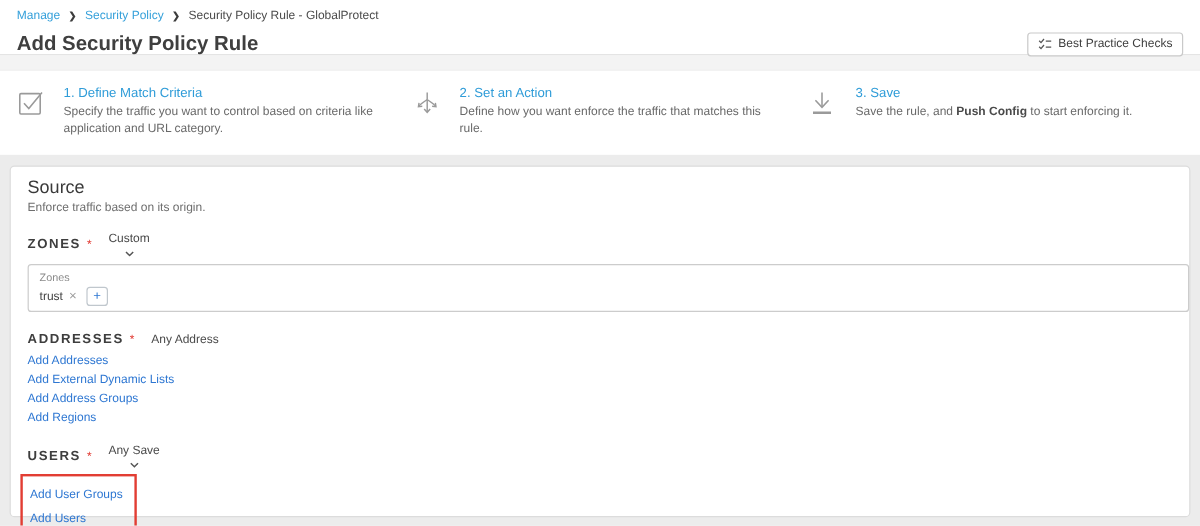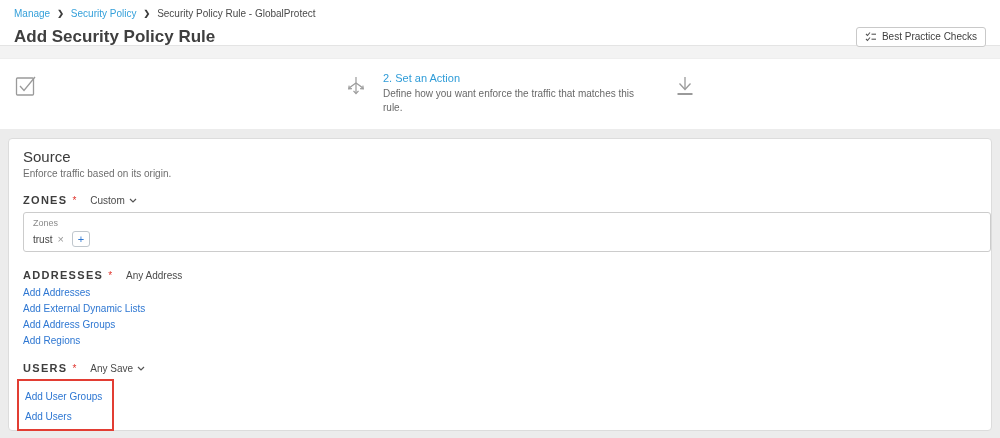--- a/index.html
+++ b/index.html
@@ -26,21 +26,21 @@
   .step-desc b { color:#4a4a4a; }
 
   
   .card { margin:9px 8px 0 8px; height:293px; background:#fff; border:1px solid #dcdcdc; border-radius:4px; padding:9px 14px; }
   .card-title { font-size:15px; font-weight:400; color:#3a3a3a; }
   .card-subtitle { font-size:10px; color:#6e6e6e; margin-top:3px; }
 
   .field-row { display:flex; align-items:center; gap:5px; margin-top:15px; }
   .field-label { font-size:11px; font-weight:700; letter-spacing:1.3px; color:#3e3e3e; }
   .req { color:#e0342c; font-size:10px; }
-  .field-value { font-size:10px; color:#4a4a4a; margin-left:9px; display:flex; align-items:center; gap:4px; cursor:pointer; }
+  .field-value { font-size:10px; color:#4a4a4a; margin-left:9px; display:flex; align-items:center; gap:4px; cursor:pointer;flex-direction:column; }
   .field-value.static { cursor:default; }
 
   .zones-box { margin-top:6px; border:1px solid #cccccc; border-radius:3px; padding:5px 9px; height:40px; width:968px; background:#fff; cursor:text; }
   .zones-box-label { font-size:9px; color:#8a8a8a; }
   .tag-row { display:flex; align-items:center; gap:5px; margin-top:3px; }
   .tag-name { font-size:10px; color:#444; }
   .tag-x { font-size:11px; color:#9a9a9a; cursor:pointer; }
   .add-tag-btn { width:18px; height:16px; border:1px solid #c0c7cd; border-radius:3px; background:#fff; color:#2e77d2; font-size:11px; line-height:13px; text-align:center; cursor:pointer; margin-left:3px; padding:0; }
 
   .link-list { margin-top:7px; }
@@ -82,20 +82,24 @@
 
 <div class="steps">
 
   <div class="step">
     <div class="step-icon">
       <svg width="24" height="24" viewBox="0 0 24 24" fill="none" stroke="#9a9a9a" stroke-width="1.3">
         <rect x="2.5" y="4" width="17" height="17" rx="1"></rect>
         <polyline points="6,12 10,16.5 21,3"></polyline>
       </svg>
     </div>
+    <div>
+      <div class="step-title">1. Define Match Criteria</div>
+      <div class="step-desc">Specify the traffic you want to control based on criteria like application and URL category.</div>
+    </div>
   </div>
 
   <div class="step">
     <div class="step-icon">
       <svg width="24" height="24" viewBox="0 0 24 24" fill="none" stroke="#9a9a9a" stroke-width="1.2">
         <line x1="12" y1="3" x2="12" y2="9"></line>
         <path d="M12 9 C 9 11, 6.5 12.5, 5 14.5"></path>
         <polyline points="5.2,11.7 4.7,14.9 7.9,14.6"></polyline>
         <line x1="12" y1="9" x2="12" y2="19"></line>
         <polyline points="9.5,16.8 12,19.6 14.5,16.8"></polyline>
@@ -109,20 +113,24 @@
     </div>
   </div>
 
   <div class="step">
     <div class="step-icon">
       <svg width="24" height="24" viewBox="0 0 24 24" fill="none" stroke="#9a9a9a" stroke-width="1.3">
         <line x1="11" y1="3" x2="11" y2="15"></line>
         <polyline points="5.5,9.5 11,15.5 16.5,9.5"></polyline>
         <line x1="3.5" y1="20" x2="18.5" y2="20" stroke-width="2"></line>
       </svg>
+    </div>
+    <div>
+      <div class="step-title">3. Save</div>
+      <div class="step-desc"><span>Save the rule, and </span><b>Push Config</b><span> to start enforcing it.</span></div>
     </div>
   </div>
 </div>
 
 <div class="card">
   <h2 class="card-title">Source</h2>
   <div class="card-subtitle">Enforce traffic based on its origin.</div>
 
   <div class="field-row">
     <span class="field-label">ZONES</span>

